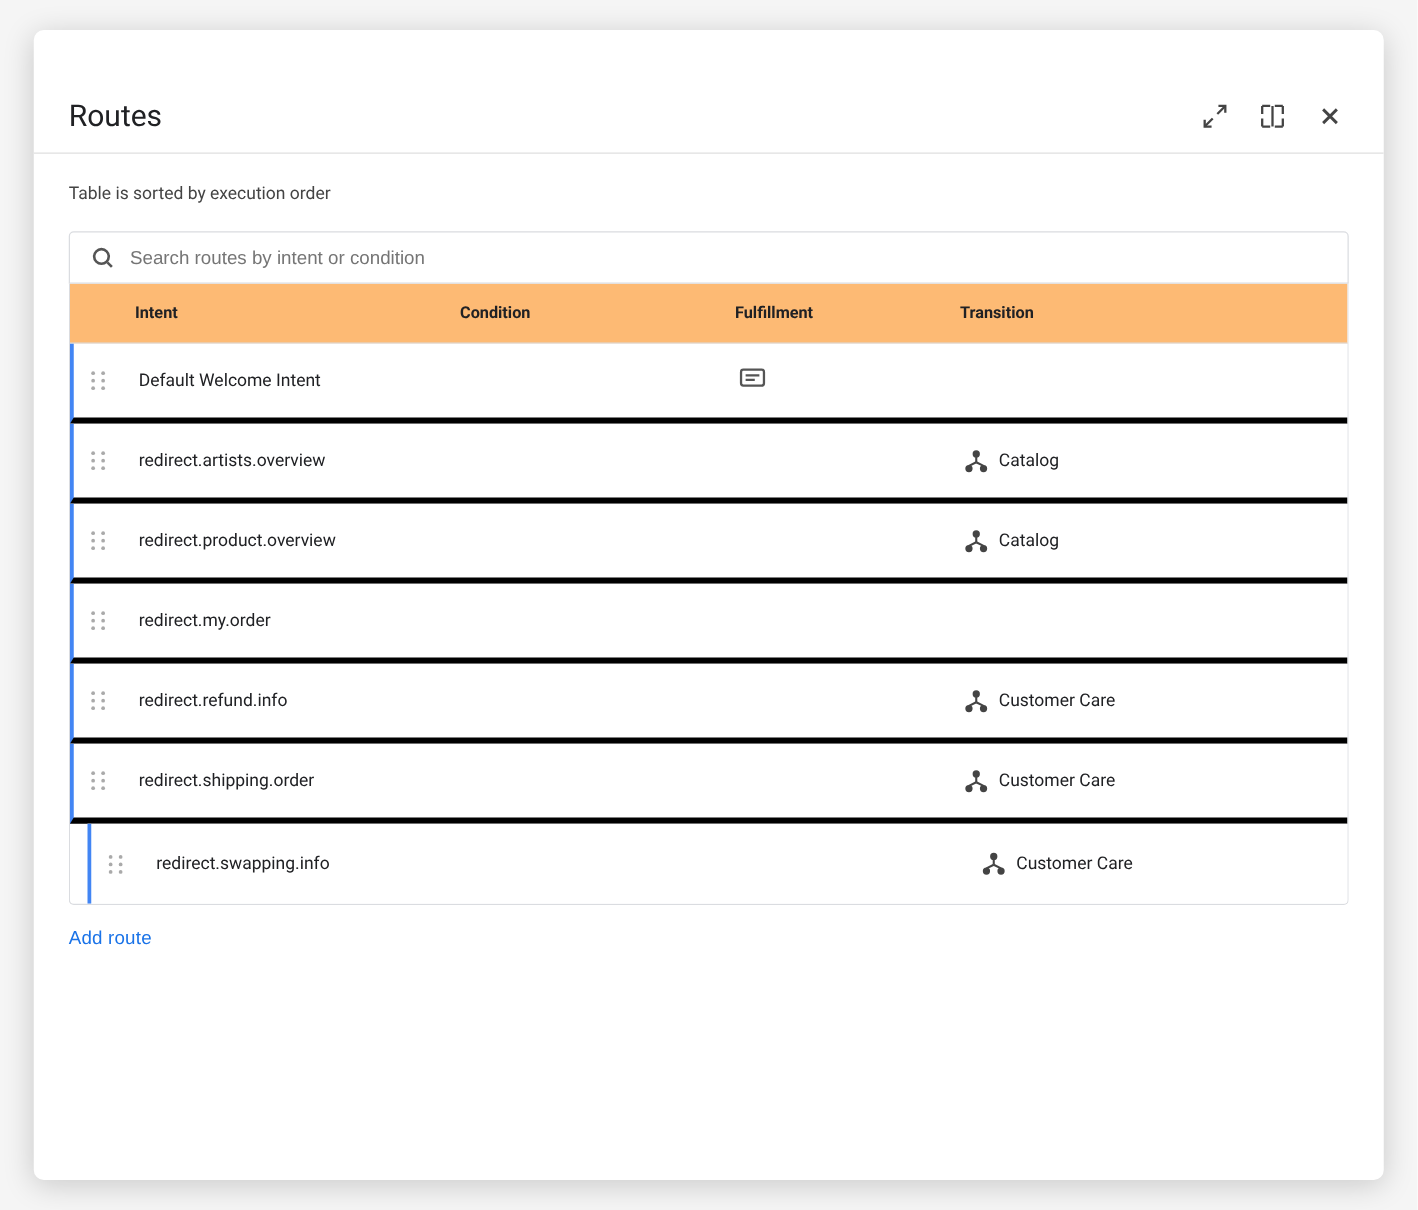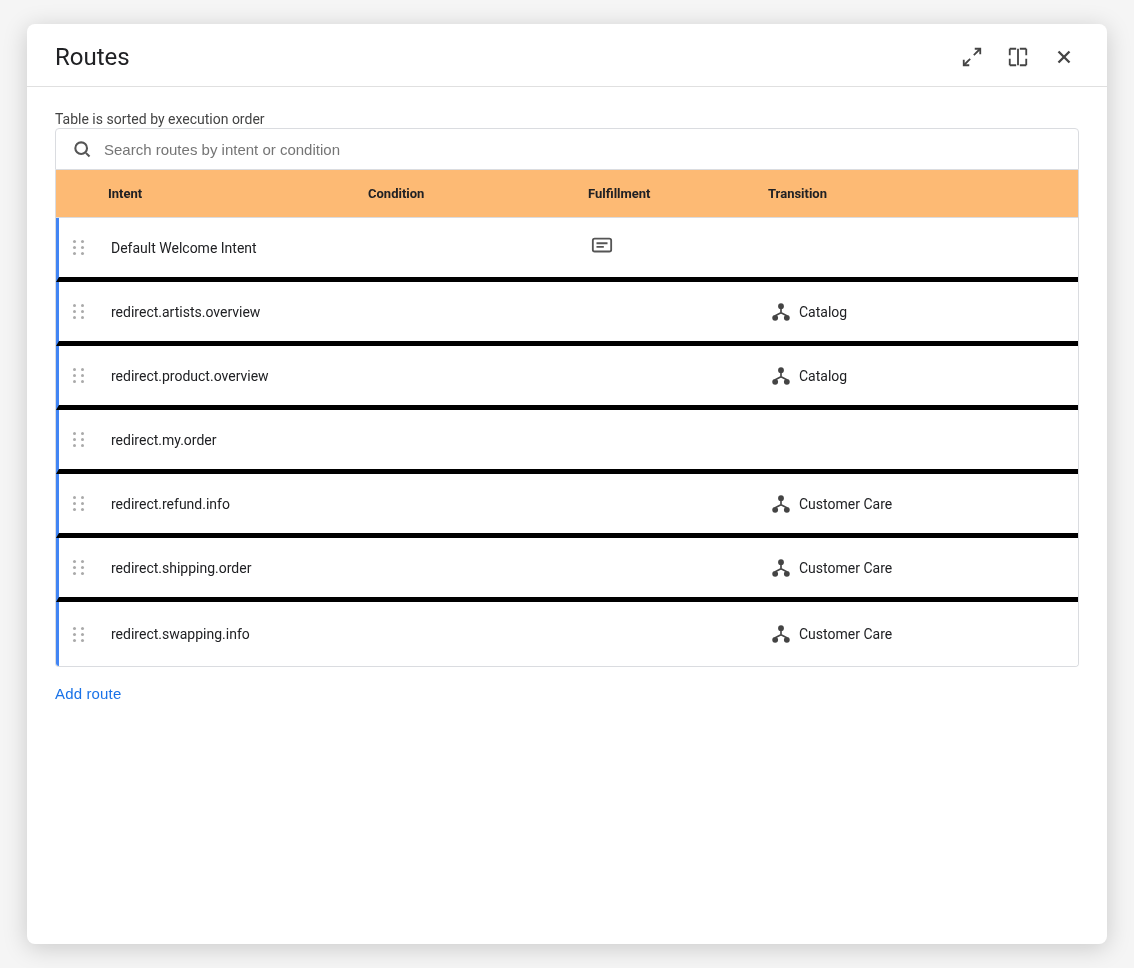--- a/index.html
+++ b/index.html
@@ -21,20 +21,21 @@
       display: flex;
       flex-direction: column;
       overflow: hidden;
     }
     .dialog-header {
       display: flex;
       align-items: center;
       justify-content: space-between;
       padding: 18px 28px 14px 28px;
       border-bottom: 1px solid #e0e0e0;
+      margin-top: 36px;
     }
     .dialog-title {
       font-size: 24px;
       font-weight: 400;
       color: #202124;
     }
     .dialog-header-actions {
       display: flex;
       gap: 16px;
       align-items: center;
@@ -53,21 +54,21 @@
     }
     .dialog-body {
       padding: 24px 28px 0 28px;
       flex: 1;
       display: flex;
       flex-direction: column;
     }
     .sort-label {
       font-size: 14px;
       color: #444;
-      margin-bottom: 1px;
+      margin-bottom: 22px;
     }
     .search-bar {
       display: flex;
       align-items: center;
       border: 1px solid #dadce0;
       border-radius: 4px 4px 0 0;
       padding: 10px 16px;
       gap: 12px;
       background: #fff;
     }
@@ -106,21 +107,21 @@
     }
     .table-row {
       display: grid;
       grid-template-columns: 40px 260px 220px 180px 1fr;
       border-bottom: 5px solid #000000;
       align-items: center;
       min-height: 64px;
       background: #fff;
       border-left: 3px solid #4285f4;
     }
-    .table-row:last-child { border-bottom: none; }
+    .table-row:last-child { border-bottom: none; margin-left: 14px; }
     .drag-handle {
       display: flex;
       align-items: center;
       justify-content: center;
       padding: 8px;
       color: #aaa;
     }
     .drag-dots {
       display: grid;
       grid-template-columns: 1fr 1fr;

